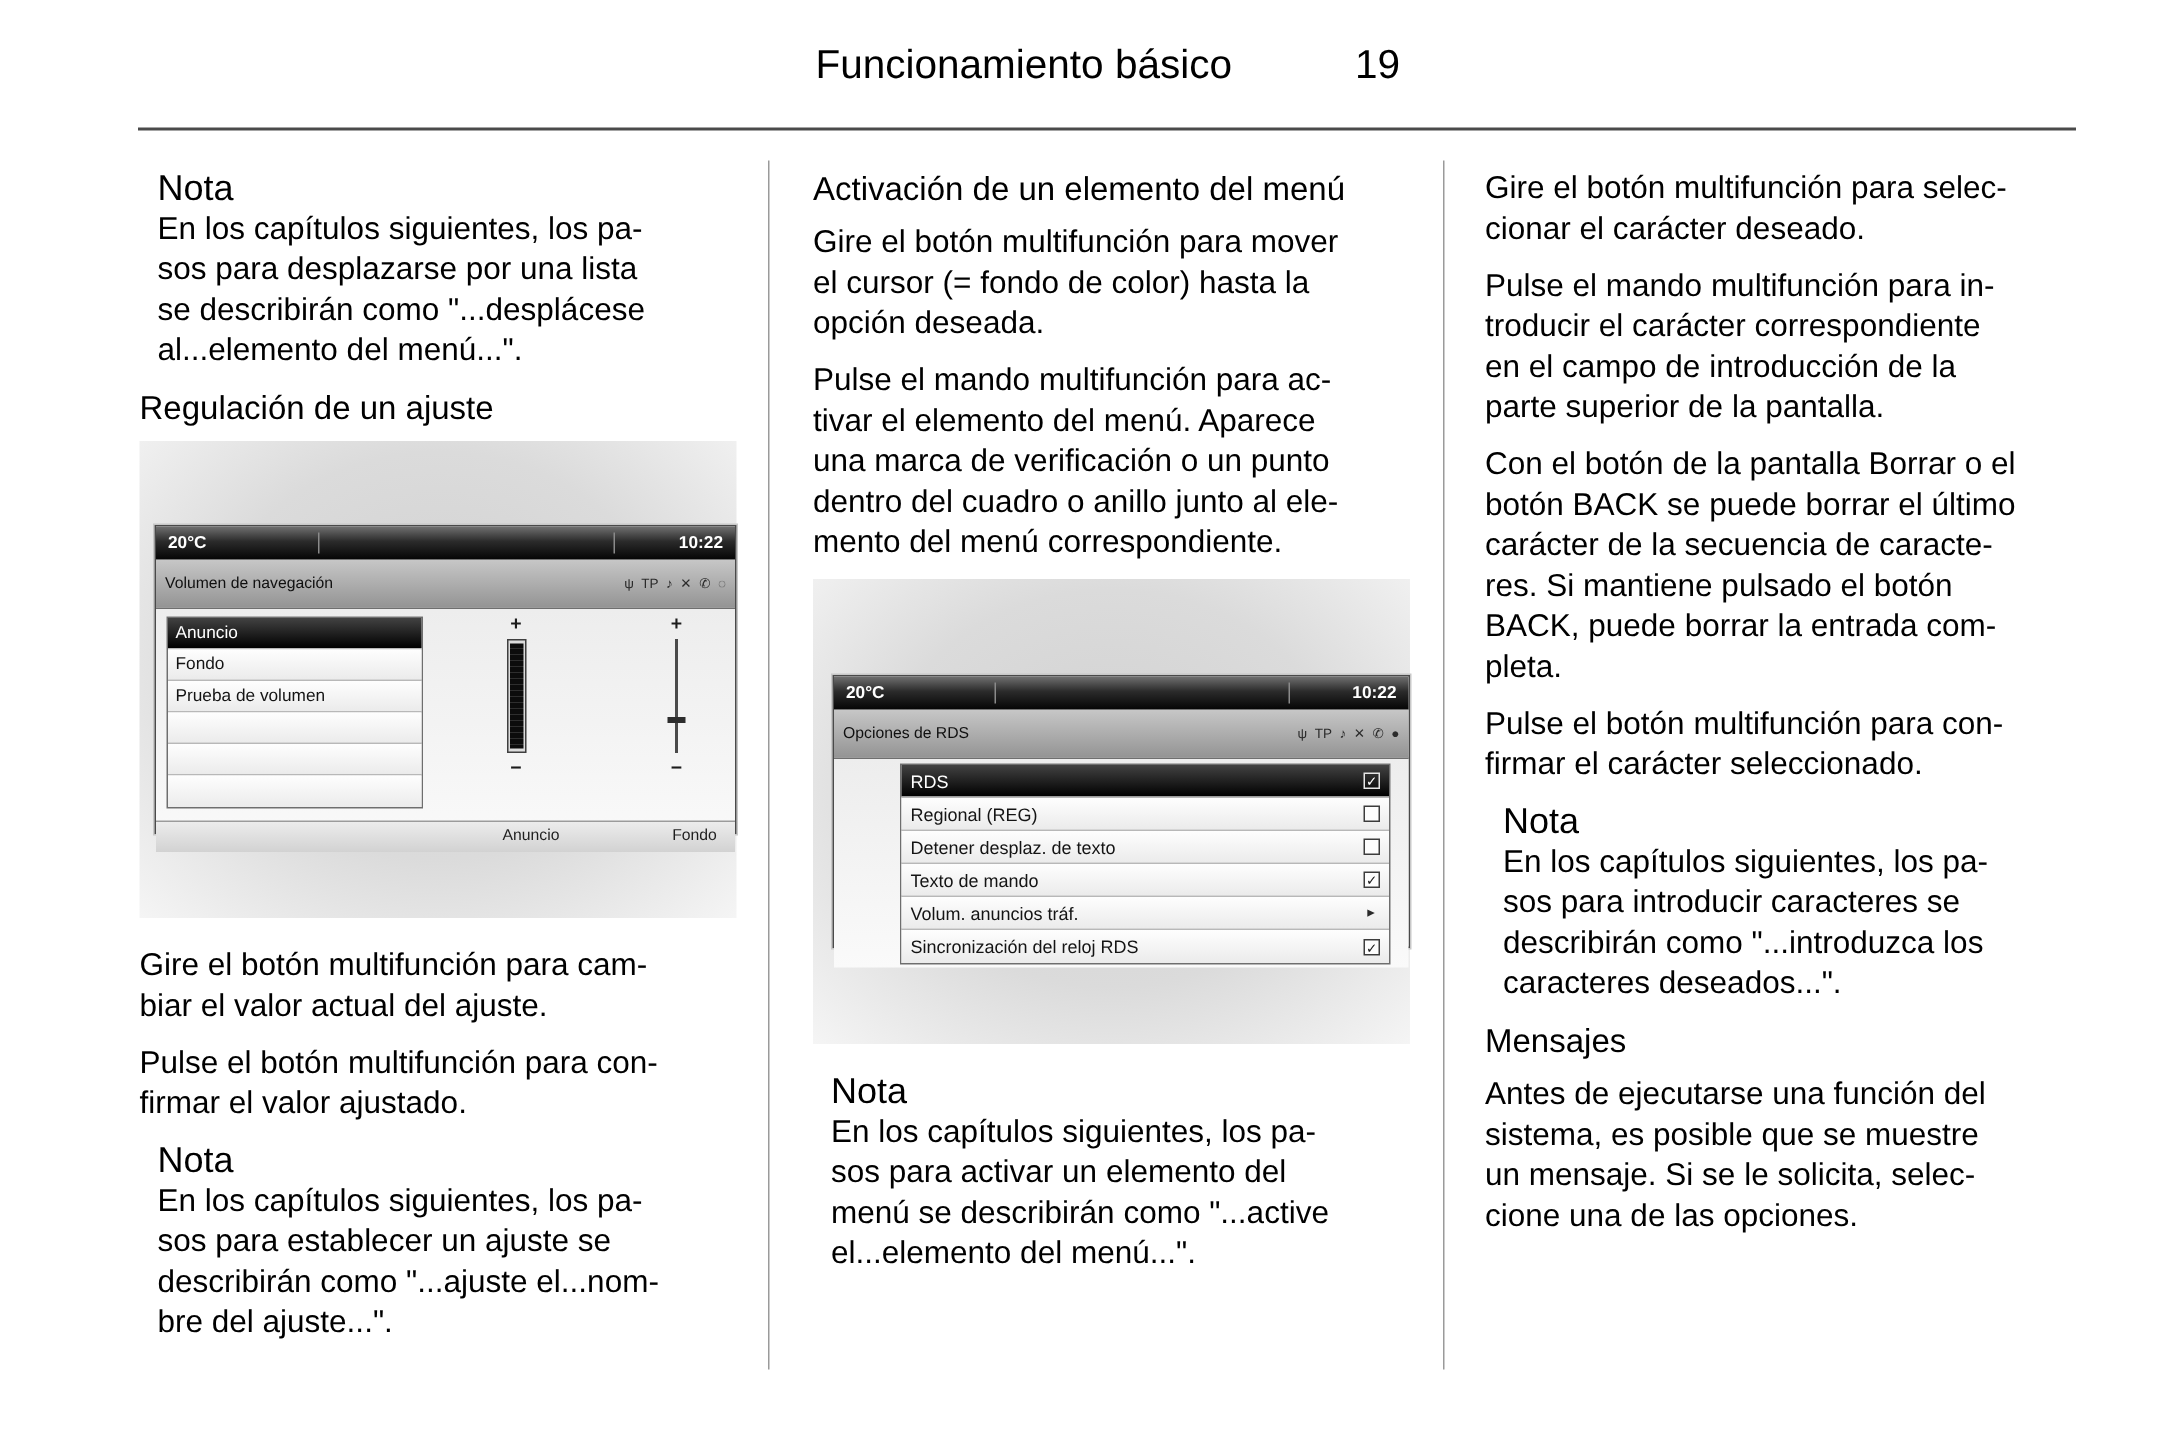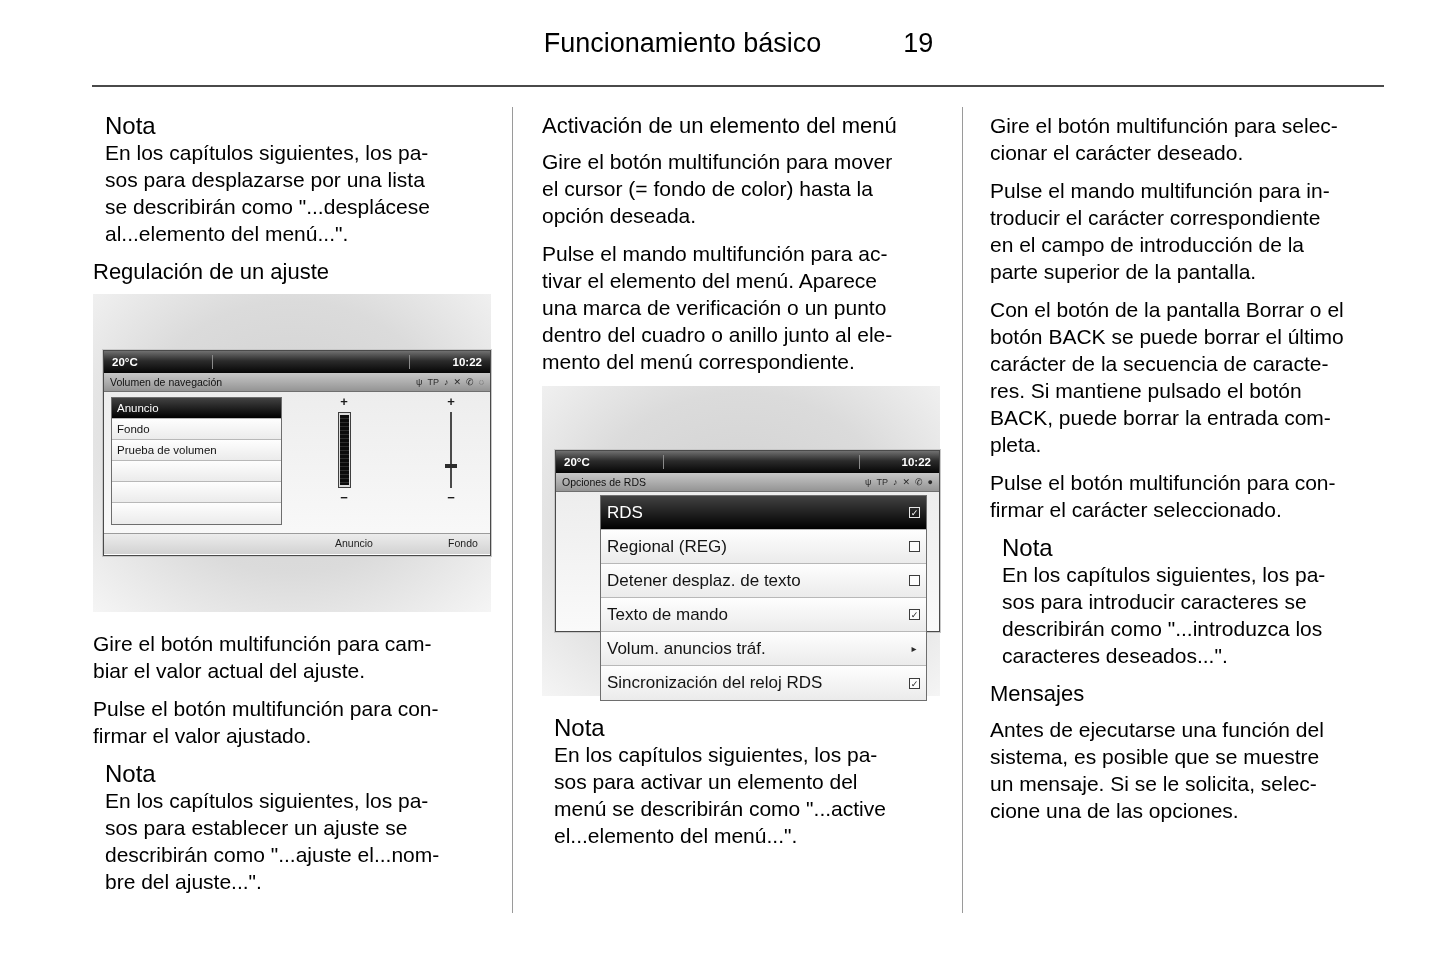--- a/index.html
+++ b/index.html
@@ -46,21 +46,21 @@
   .d-topbar {
     position: relative; height: 22px; padding: 0 8px;
     background: linear-gradient(180deg,#707070 0%, #2b2b2b 45%, #050505 100%);
     display: flex; align-items: center; justify-content: space-between;
     color: #fff; font-size: 11.5px; font-weight: bold;
   }
   .tick { position: absolute; top: 4px; bottom: 4px; width: 1px; background: #8a8a8a; }
   .t28 { left: 28%; } .t79 { left: 79%; }
 
   .d-statusbar {
-    height: 19px; padding: 0 6px; border-bottom: 1px solid #6f6f6f;
+    height: 33px; padding: 0 6px; border-bottom: 1px solid #6f6f6f;
     background: linear-gradient(180deg,#c7c7c7,#949494);
     display: flex; align-items: center; font-size: 10.5px; color: #101010;
   }
   .st-icons { margin-left: auto; display: flex; gap: 5px; align-items: center; font-size: 9px; color: #2b2b2b; }
 
   .d-body { position: relative; background: linear-gradient(180deg,#ededed,#fafafa); }
   .display1 .d-body { height: 162px; }
   .display2 .d-body { height: 139px; }
 
   
@@ -85,21 +85,21 @@
   .d-bottombar {
     position: absolute; left: 0; right: 0; bottom: 0; height: 21px;
     border-top: 1px solid #9b9b9b; background: linear-gradient(180deg,#ececec,#d2d2d2);
   }
   .bb-label { position: absolute; top: 3px; font-size: 10.5px; color: #1e1e1e; text-align: center; }
   .bb1 { left: 205px; width: 90px; } .bb2 { left: 319px; width: 80px; }
 
   
   .mpanel { position: absolute; left: 44px; top: 3px; width: 327px; border: 1px solid #6e6e6e; background: #fff; }
   .m-row {
-    display: flex; align-items: center; height: 34px; padding: 0 6px; font-size: 17px; color: #141414;
+    display: flex; align-items: center; height: 22px; padding: 0 6px; font-size: 12px; color: #141414;
     background: linear-gradient(180deg,#fefefe,#ebebeb); border-bottom: 1px solid #b8b8b8;
   }
   .m-row:last-child { border-bottom: none; gap: 32px; }
   .m-row.selected { background: linear-gradient(180deg,#424242,#000); color: #fff; }
   .m-label { flex: 1; overflow: hidden; white-space: nowrap; }
   .ctrl { width: 11px; height: 11px; border: 1px solid #3c3c3c; background: #fdfdfd;
     position: relative; font-size: 9px; line-height: 10px; text-align: center; color: #1a1a1a; }
   .ctrl.checked::after { content: "✓"; position: absolute; left: 0; right: 0; top: 0; }
   .m-row.selected .ctrl { border-color: #e6e6e6; background: transparent; color: #fff; }
   .ctrl.arrow { border: none; background: transparent; width: 12px; height: auto; line-height: 12px; }

